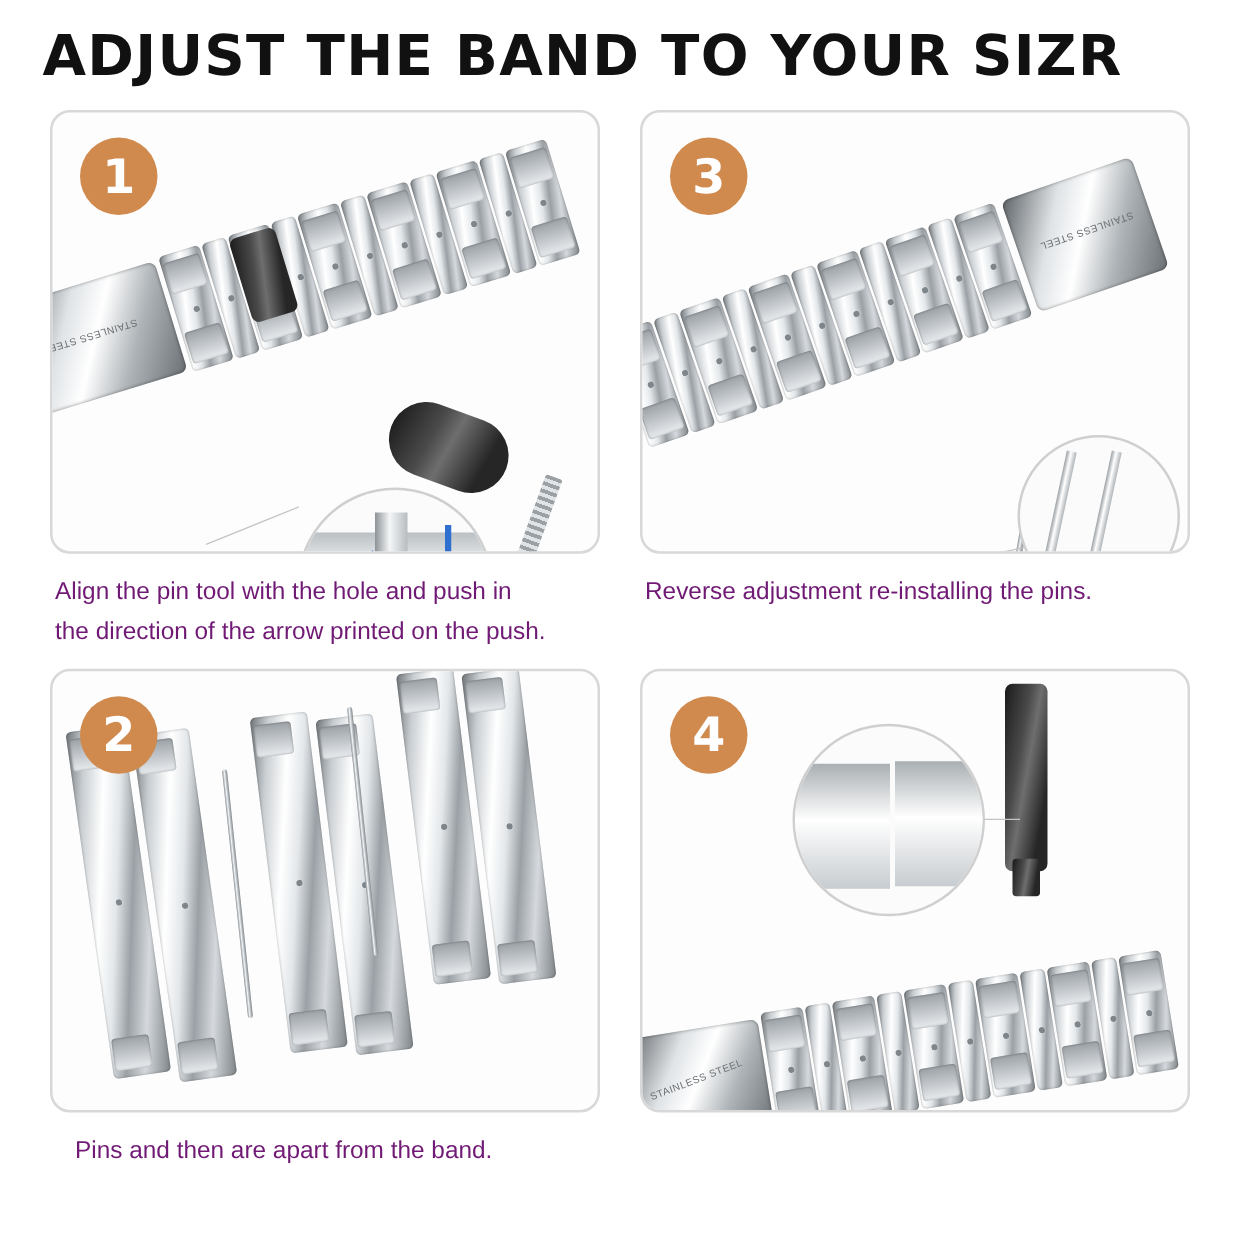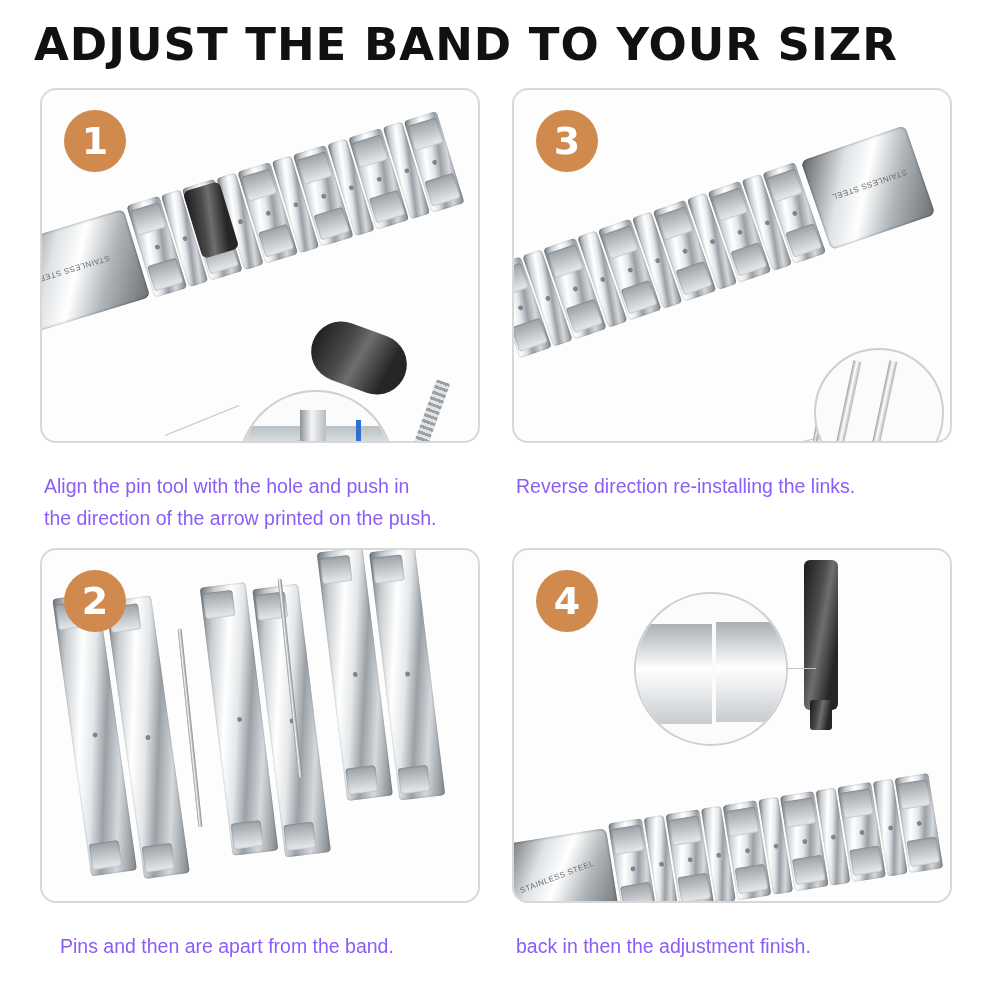--- a/index.html
+++ b/index.html
@@ -65,24 +65,24 @@
     color: #ffffff;
     font-size: 38px;
     font-weight: bold;
     display: flex;
     align-items: center;
     justify-content: center;
     z-index: 40;
     font-family: "DejaVu Sans", sans-serif;
   }
   .caption {
-    margin-top: 27px;
+    margin-top: 14px;
     font-size: 19.5px;
     line-height: 32px;
-    color: #8b5cf6;
+    color: #701a75;
     padding-left: 4px;
     font-family: "Liberation Sans", sans-serif;
   }
   .caption .l2 { display: block; }
 
   
   .band {
     position: absolute;
     display: flex;
     align-items: center;
@@ -285,21 +285,21 @@
 
         <div class="pin" style="left:300px; top:300px; width:5px; height:90px; transform:rotate(10deg);"></div>
 
         <div class="zoom-circle" style="left:300px; top:258px; width:126px; height:126px; border-radius:50%;">
           <div style="position:absolute; left:26px; top:10px; width:8px; height:110px; background:linear-gradient(90deg,#9aa0a4,#ffffff 45%,#aeb4b8); transform:rotate(12deg);"></div>
           <div style="position:absolute; left:62px; top:10px; width:8px; height:110px; background:linear-gradient(90deg,#9aa0a4,#ffffff 45%,#aeb4b8); transform:rotate(12deg);"></div>
         </div>
         <div class="leader" style="left:252px; top:352px; width:64px; transform:rotate(-12deg);"></div>
       </div>
       <div class="caption">
-        <span>Reverse direction re-installing the links.</span>
+        <span>Reverse adjustment re-installing the pins.</span>
         <span class="l2"></span>
       </div>
     </div>
 
     <div class="step">
       <div class="photo">
         <div class="badge">2</div>
 
         <div style="position:absolute; left:30px; top:40px; width:110px; height:290px; transform:rotate(-8deg);">
           <div class="link" style="position:absolute; left:0; top:0; width:46px; height:280px;">
@@ -387,18 +387,17 @@
         <div class="tool-body" style="left:290px; top:10px; width:34px; height:150px;"></div>
         <div class="tool-body" style="left:296px; top:150px; width:22px; height:30px; border-radius:3px;"></div>
 
         <div class="zoom-circle" style="left:120px; top:42px; width:150px; height:150px;">
           <div style="position:absolute; left:-4px; top:30px; width:80px; height:100px; background:linear-gradient(180deg,#a9afb3,#ffffff 45%,#c7ccd0);"></div>
           <div style="position:absolute; left:80px; top:28px; width:80px; height:100px; background:linear-gradient(180deg,#a9afb3,#ffffff 45%,#c7ccd0);"></div>
         </div>
         <div class="leader" style="left:262px; top:118px; width:40px;"></div>
       </div>
       <div class="caption">
-        <span class="l2">back in then the adjustment finish.</span>
       </div>
     </div>
 
   </div>
 </div>
 
 </body></html>

